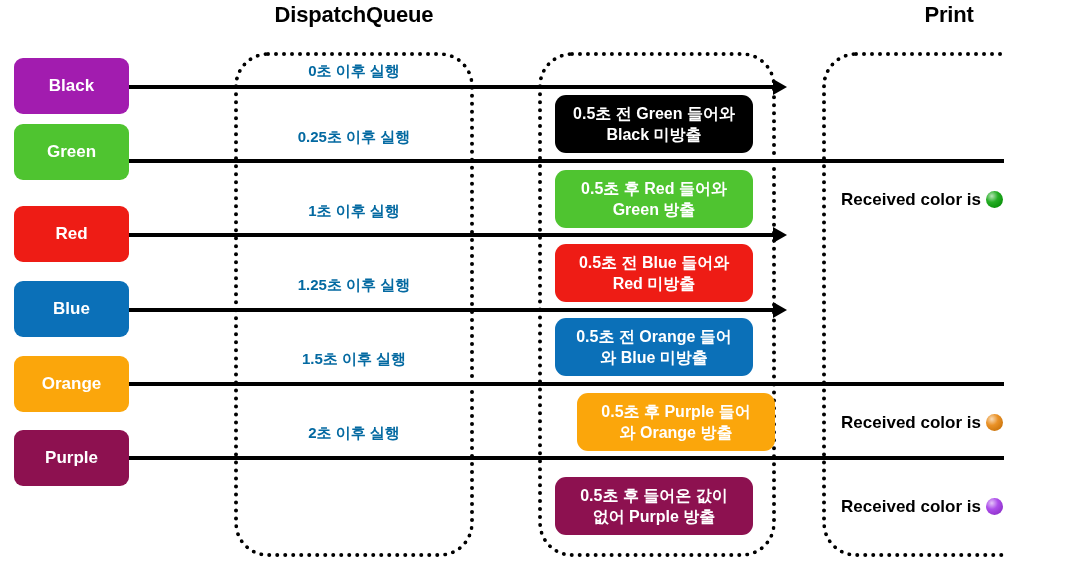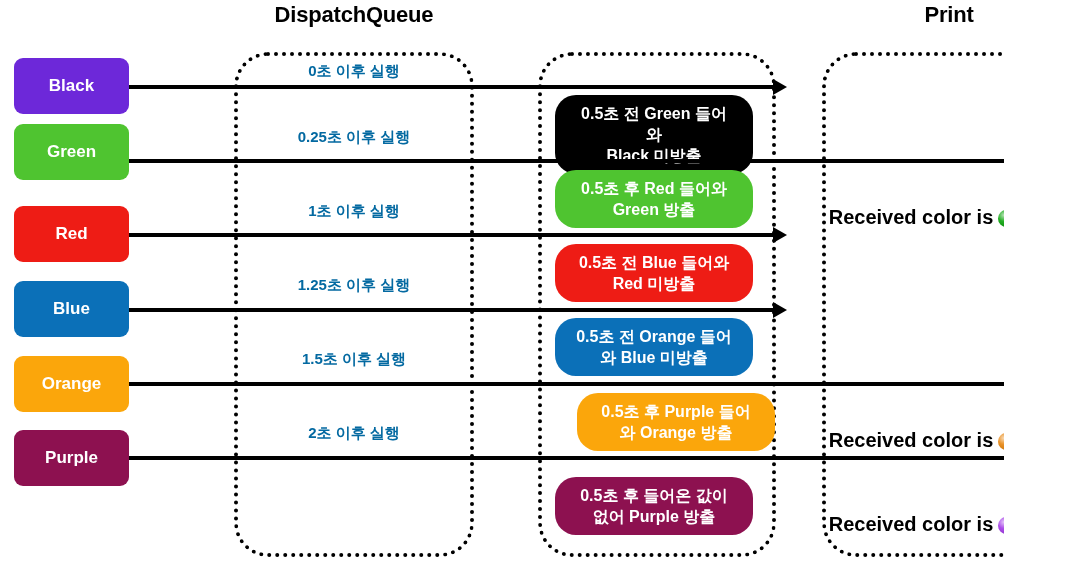--- a/index.html
+++ b/index.html
@@ -88,41 +88,40 @@
     font-size: 15px;
     font-weight: bold;
     color: #0369a1;
   }
 
   
   .subject-bubble {
     position: absolute;
     left: 555px;
     width: 198px;
-    border-radius: 21px;
-    padding: 8px 20px;
+    border-radius: 11px;
+    padding: 8px 12px;
     box-sizing: border-box;
     text-align: center;
     font-size: 16px;
     font-weight: bold;
     color: #ffffff;
     line-height: 1.32;
   }
 
   
   .print-line {
     position: absolute;
     left: 798px;
     width: 248px;
     text-align: center;
-    font-size: 20px;
+    font-size: 17px;
     font-weight: bold;
     color: #000000;
     white-space: nowrap;
-    margin-top: 16px;
   }
   .print-line .dot {
     display: inline-block;
     vertical-align: -3px;
     width: 17px;
     height: 17px;
     border-radius: 50%;
     margin-left: 5px;
   }
 </style>
@@ -132,21 +131,21 @@
 <div id="canvas">
 
   <div class="col-header" id="hdr-dispatchqueue">DispatchQueue</div>
   <div class="col-header" id="hdr-print">Print</div>
 
   <div class="lane" id="lane-dispatchqueue"></div>
   <div class="lane" id="lane-subject"></div>
   <div class="lane" id="lane-print"></div>
 
   <div id="rows-layer">
-      <div class="color-chip" style="top: 58px; background: #6d28d9;">
+      <div class="color-chip" style="top: 58px; background: #a21caf;">
         <span>Black</span>
       </div>
       <div class="flow-arrow" style="top: 85px; width: 645px;"></div>
       <div class="queue-label" style="top: 62px;">0초 이후 실행</div>
       <div class="subject-bubble" style="top: 95px; background: rgb(0, 0, 0);">
         <div>0.5초 전 Green 들어와</div>
         <div>Black 미방출</div>
       </div>
       <div class="color-chip" style="top: 124px; background: rgb(79, 196, 48);">
         <span>Green</span>

